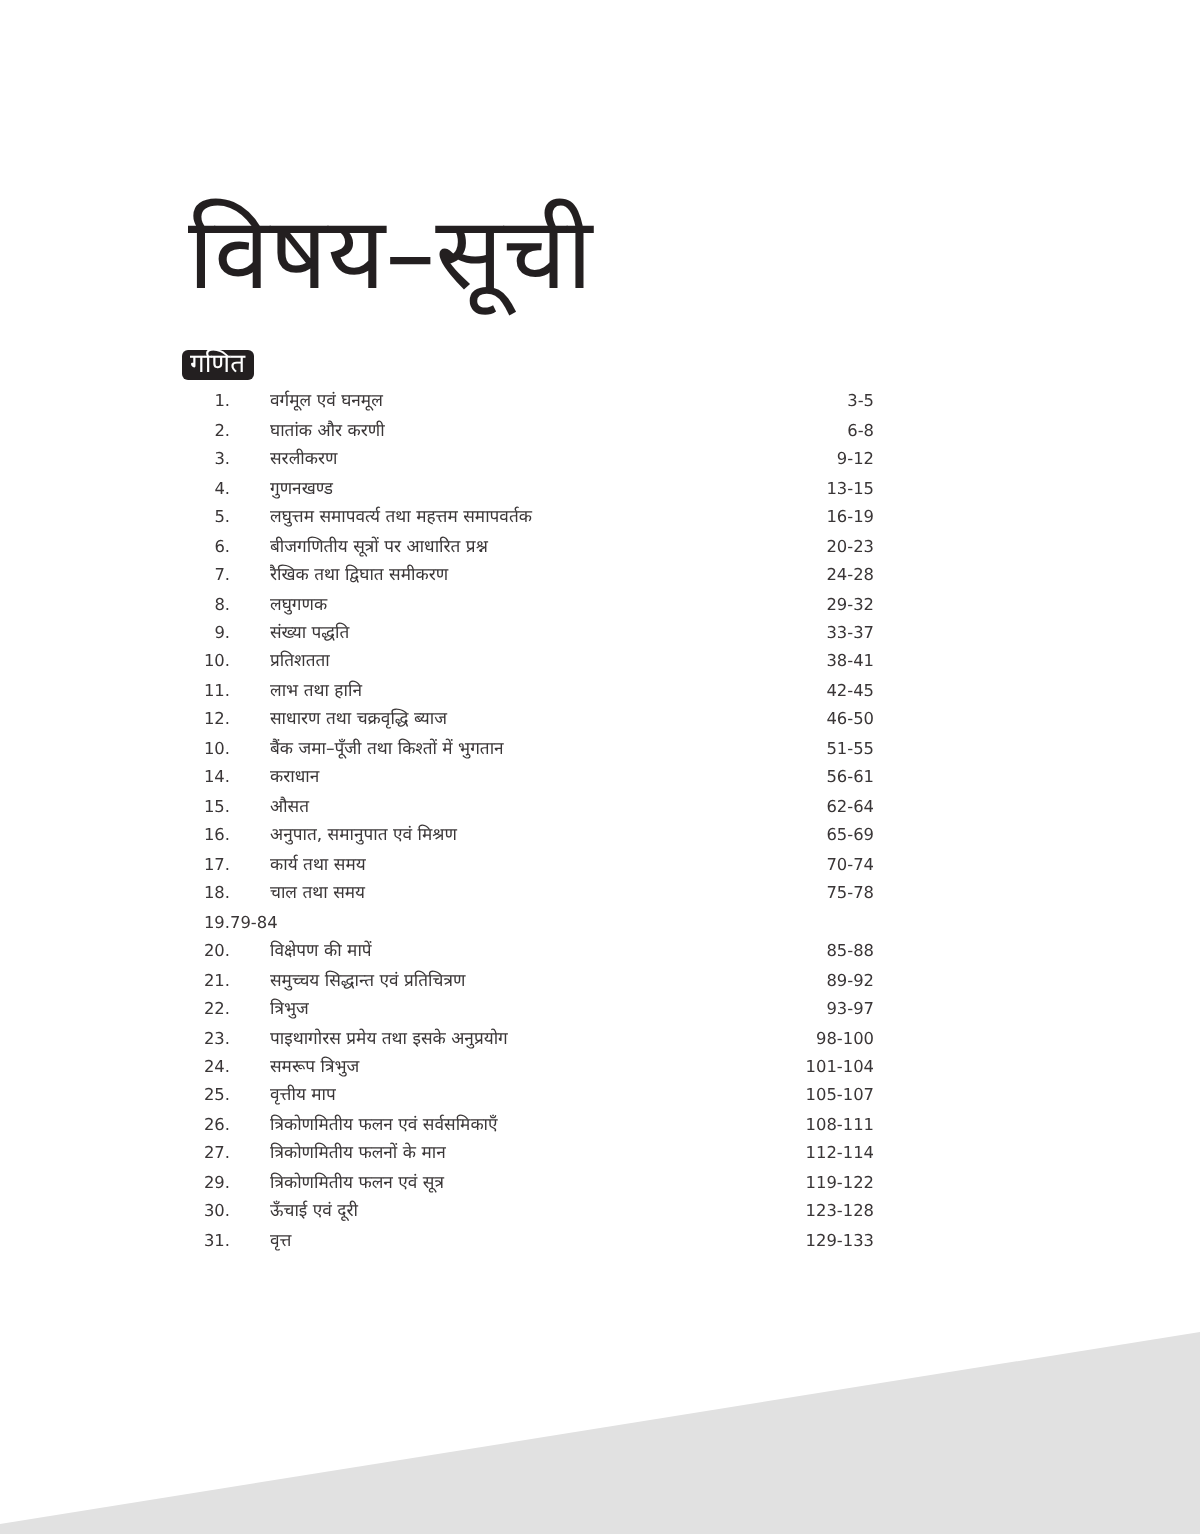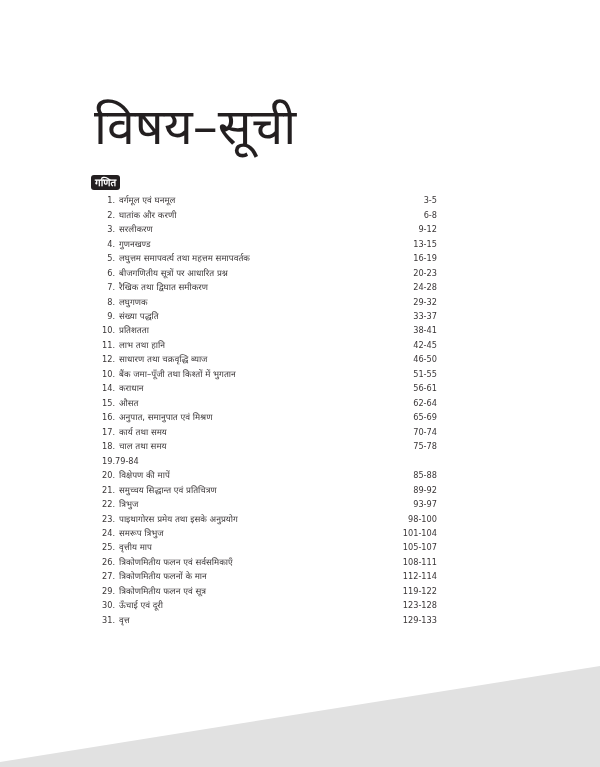--- a/index.html
+++ b/index.html
@@ -38,22 +38,22 @@
     }
     .section-badge {
       position: absolute;
       left: 91px;
       top: 175px;
       height: 15px;
       padding: 0 4px;
       background: #231f20;
       color: #ffffff;
       border-radius: 3px;
-      font-size: 10px;
-      font-weight: bold;
+      font-size: 13px;
+      font-weight: normal;
       line-height: 15px;
       white-space: nowrap;
     }
     .toc-list {
       position: absolute;
       left: 95px;
       top: 193px;
       width: 342px;
       margin: 0;
       padding: 0;
@@ -69,21 +69,21 @@
       white-space: nowrap;
     }
     .toc-num {
       width: 20px;
       text-align: right;
       flex: 0 0 20px;
       font-family: "DejaVu Sans", sans-serif;
       font-size: 8.2px;
     }
     .toc-title {
-      margin-left: 4px;
+      margin-left: 20px;
       flex: 1 1 auto;
       overflow: hidden;
     }
     .toc-pages {
       flex: 0 0 auto;
       text-align: right;
       font-size: 8.2px;
       color: #3a3637;
     }
   </style>

